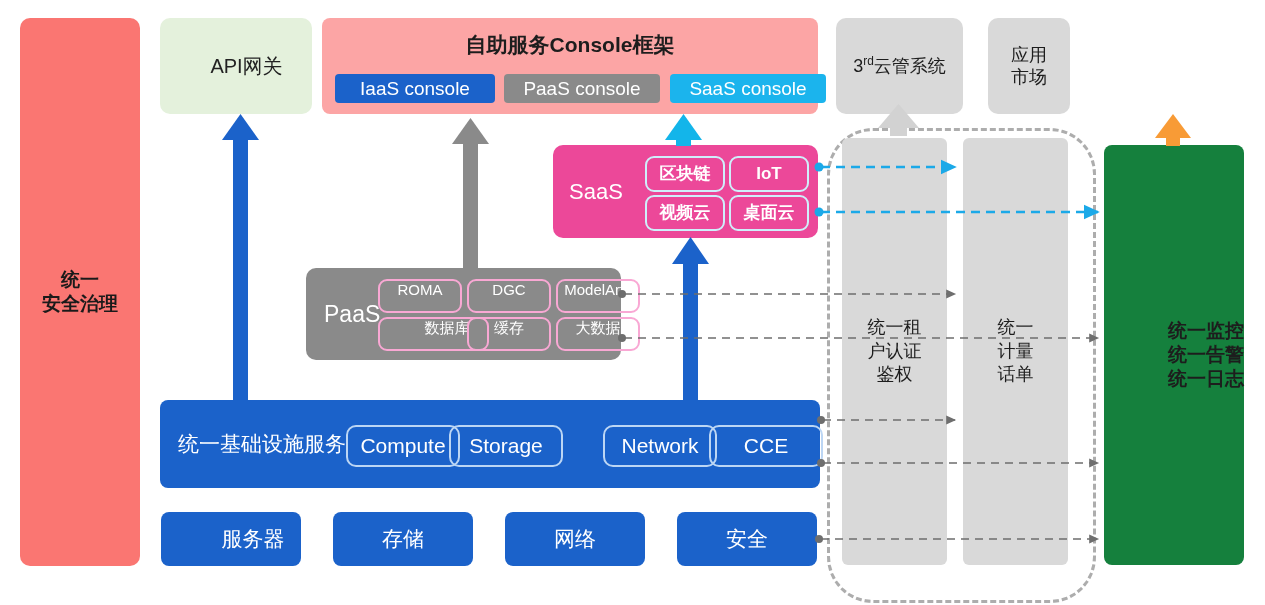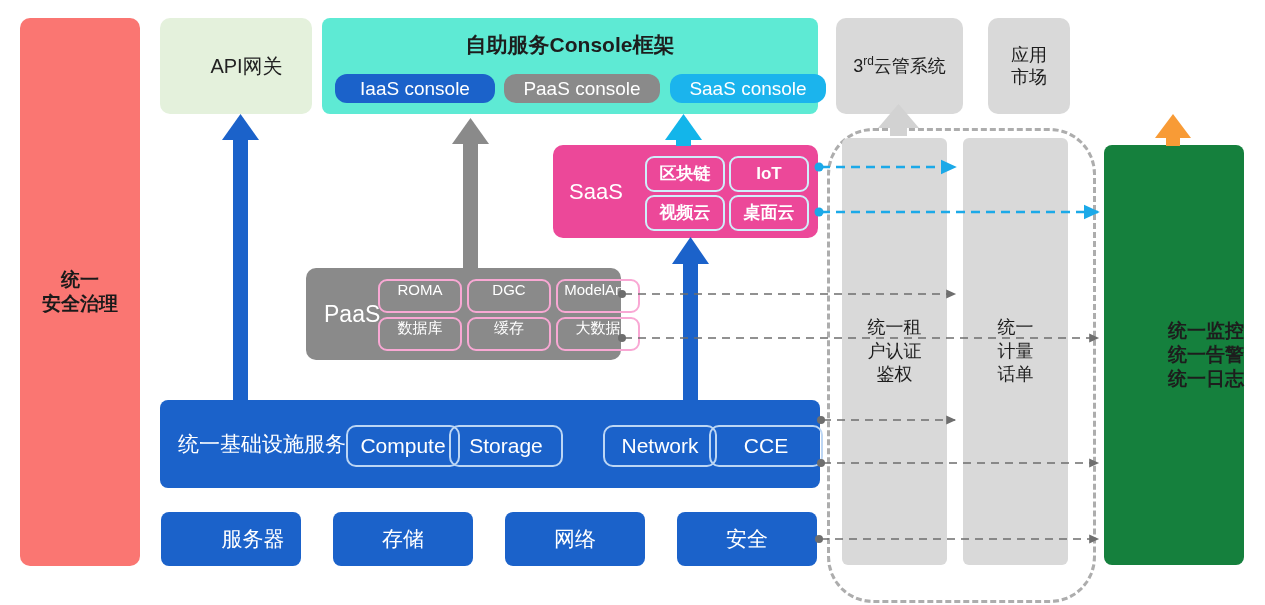--- a/index.html
+++ b/index.html
@@ -7,23 +7,23 @@
   #stage{position:relative;width:1265px;height:605px;background:#fff;overflow:hidden;}
   .box{position:absolute;box-sizing:border-box;display:flex;align-items:center;justify-content:center;text-align:center;line-height:1.25;}
   .r10{border-radius:10px;}
   .r8{border-radius:8px;}
 
   
   .security{background:#FA7672;color:#1a1a1a;font-size:19px;font-weight:700;}
   
   .apigw{background:#E4F1DC;color:#222;font-size:20px;padding-left:21px;}
   
-  .console{background:#5eead4;}
+  .console{background:#fca5a5;}
   .console-title{position:absolute;left:0;right:0;top:14px;text-align:center;color:#1d1d1d;font-size:21px;font-weight:700;}
-  .chip{position:absolute;display:flex;align-items:center;justify-content:center;border-radius:12px;font-size:19px;color:#fff;}
+  .chip{position:absolute;display:flex;align-items:center;justify-content:center;border-radius:4px;font-size:19px;color:#fff;}
   .chip.iaas{background:#1B62CA;}
   .chip.paas{background:#8A8A8A;}
   .chip.saas{background:#1BB4ED;}
 
   
   .graytop{background:#D9D9D9;color:#1d1d1d;font-size:18px;}
   .orangetop{background:#F89B36;color:#1d1d1d;font-size:18px;}
 
   
   .saasblock{background:#ec4899;}
@@ -116,21 +116,21 @@
     <span class="paas-label">PaaS</span>
     <div class="psub" style="left:72px;top:11px;width:80px;height:30px;">
       <span>ROMA</span>
     </div>
     <div class="psub" style="left:161px;top:11px;width:80px;height:30px;">
       <span>DGC</span>
     </div>
     <div class="psub" style="left:250px;top:11px;width:80px;height:30px;">
       <span>ModelArts</span>
     </div>
-    <div class="psub" style="left:72px;top:49px;width:80px;height:30px;">
+    <div class="psub" style="left:72px;top:49px;width:80px;height:30px;padding-left:27px;">
       <span>数据库</span>
     </div>
     <div class="psub" style="left:161px;top:49px;width:80px;height:30px;">
       <span>缓存</span>
     </div>
     <div class="psub" style="left:250px;top:49px;width:80px;height:30px;">
       <span>大数据</span>
     </div>
   </div>
 

